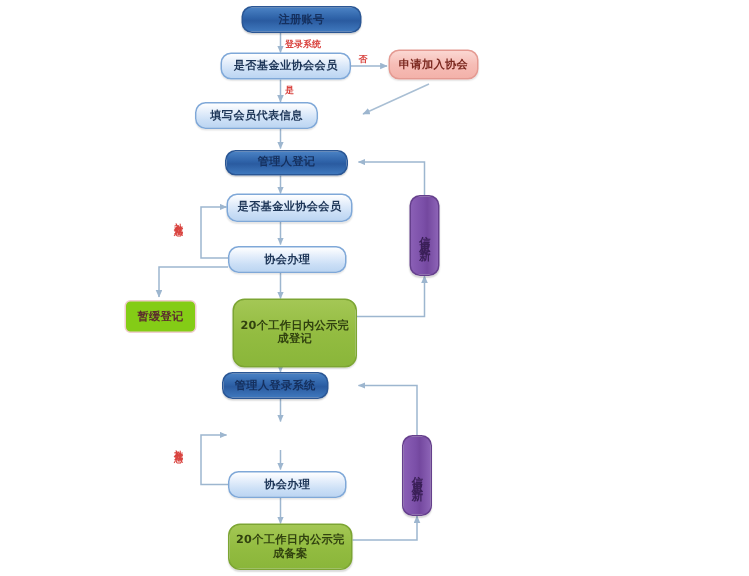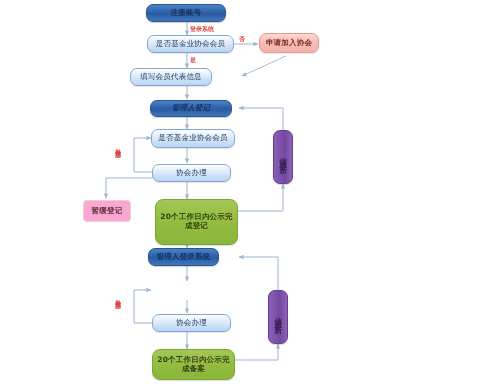--- a/index.html
+++ b/index.html
@@ -31,36 +31,36 @@
     font-weight:bold;
     box-shadow:0 1px 1px rgba(0,0,0,0.18);
   }
   
   .n-light{
     background:linear-gradient(to bottom,#ffffff 0%,#e4eefb 35%,#cbdff6 70%,#bcd5f2 100%);
     border:1px solid #7fa8d8;
     border-radius:7px;
     color:#1d3557;
     font-size:7.5px;
-    font-weight:normal;
+    font-weight:bold;
     box-shadow:0 1px 1px rgba(0,0,0,0.10);
   }
   
   .n-rose{
     background:linear-gradient(to bottom,#fbd7d2 0%,#f6bdb6 50%,#f3b2aa 100%);
     border:1px solid #e49a92;
     border-radius:7px;
     color:#7d2b22;
     font-size:7.5px;
     font-weight:bold;
     box-shadow:0 1px 1px rgba(0,0,0,0.10);
   }
   
   .n-pink{
-    background:#f9a8d4;
+    background:#84cc16;
     border:1px solid #f0cdcf;
     border-radius:4px;
     color:#5c2b2e;
     font-size:7.5px;
     font-weight:bold;
   }
   
   .n-green{
     background:linear-gradient(to bottom,#a4c755 0%,#93bc41 50%,#8ab63a 100%);
     border:1px solid #7ca533;
@@ -149,42 +149,42 @@
       <path d="M187,332 L187,349" marker-end="url(#ah)"></path>
 
       <path d="M152,323 L134,323 L134,290 L151,290" marker-end="url(#ah)"></path>
 
       <path d="M235,360 L278,360 L278,344" marker-end="url(#ah)"></path>
 
       <path d="M278,290 L278,257 L239,257" marker-end="url(#ah)"></path>
     </g>
   </svg>
 
-  <div class="node n-dark" style="left:146px;top:4px;width:80px;height:18px;text-align:center;">
+  <div class="node n-dark" style="left:161px;top:4px;width:80px;height:18px;text-align:center;">
     <span>注册账号</span>
   </div>
 
   <div class="edge-label" style="left:190px;top:25px;">登录系统</div>
 
   <div class="node n-light" style="left:147px;top:35px;width:87px;height:18px;">
     <span>是否基金业协会会员</span>
   </div>
 
   <div class="edge-label" style="left:239px;top:35px;">否</div>
   <div class="edge-label" style="left:190px;top:56px;">是</div>
 
   <div class="node n-rose" style="left:259px;top:33px;width:60px;height:20px;">
     <span>申请加入协会</span>
   </div>
 
   <div class="node n-light" style="left:130px;top:68px;width:82px;height:18px;">
     <span>填写会员代表信息</span>
   </div>
 
-  <div class="node n-dark" style="left:150px;top:100px;width:82px;height:17px;font-style:italic;">
+  <div class="node n-dark" style="left:150px;top:100px;width:82px;height:17px;">
     <span>管理人登记</span>
   </div>
 
   <div class="node n-light" style="left:151px;top:129px;width:84px;height:19px;">
     <span>是否基金业协会会员</span>
   </div>
 
   <div class="edge-label vert" style="left:113px;top:143px;">补充信息</div>
 
   <div class="node n-light" style="left:152px;top:164px;width:79px;height:18px;">

